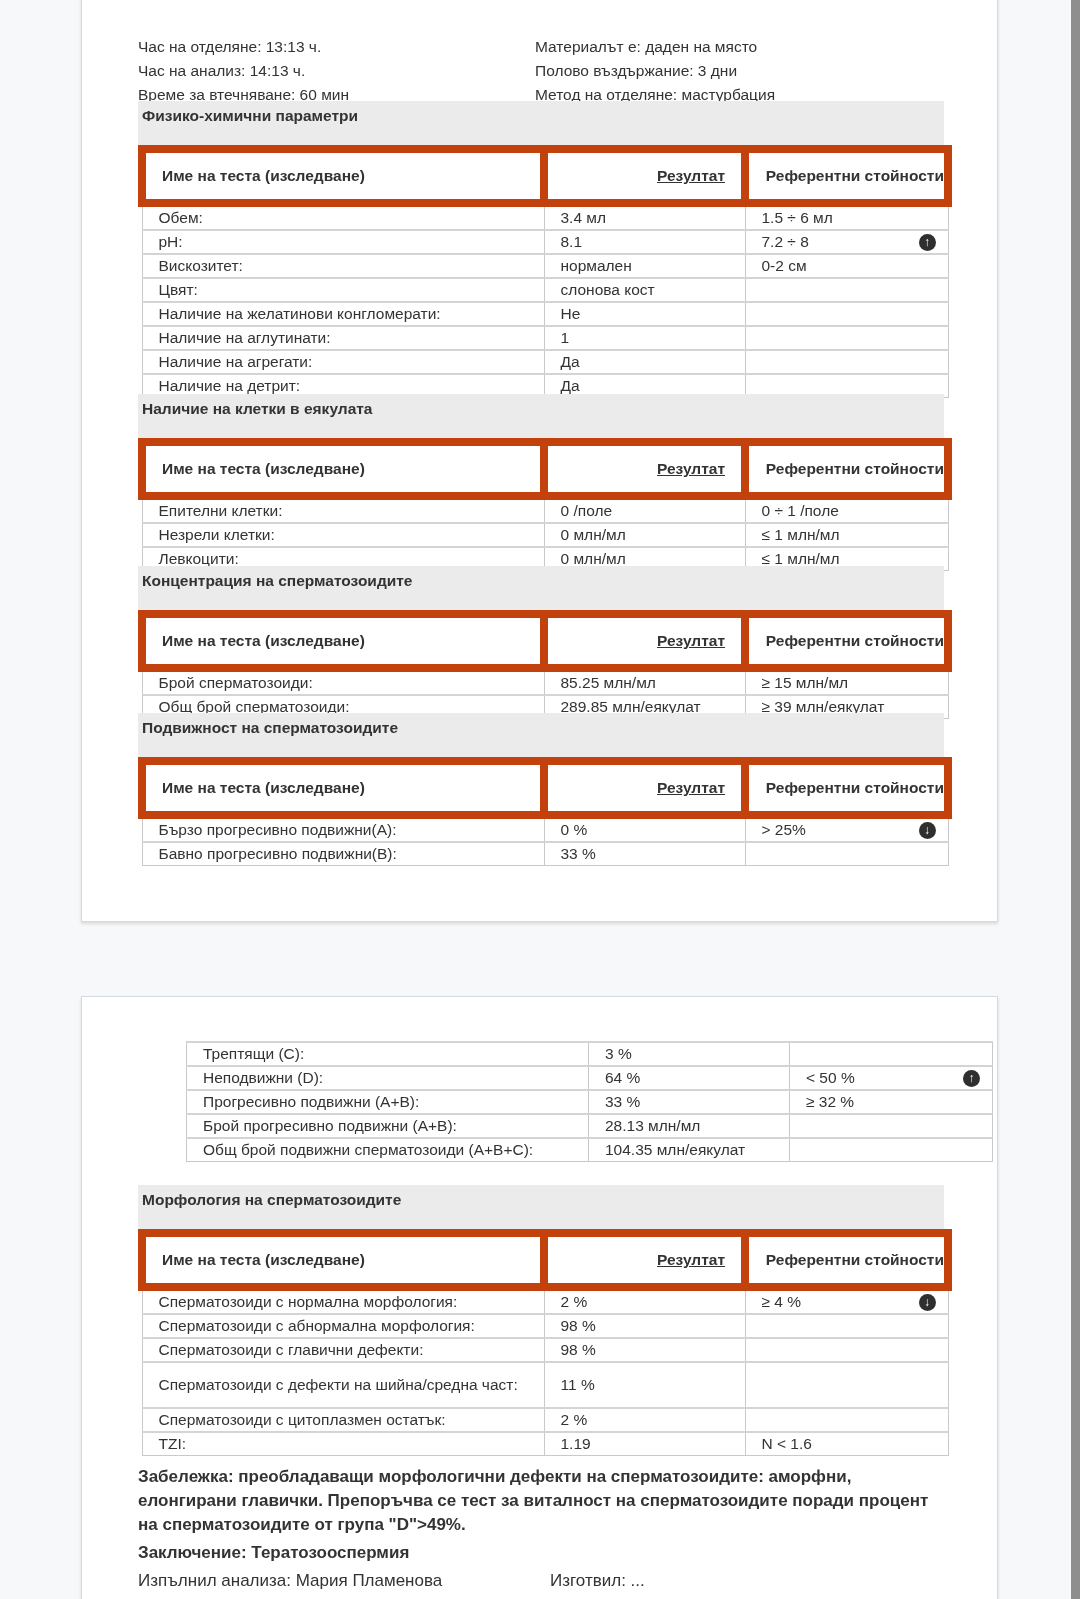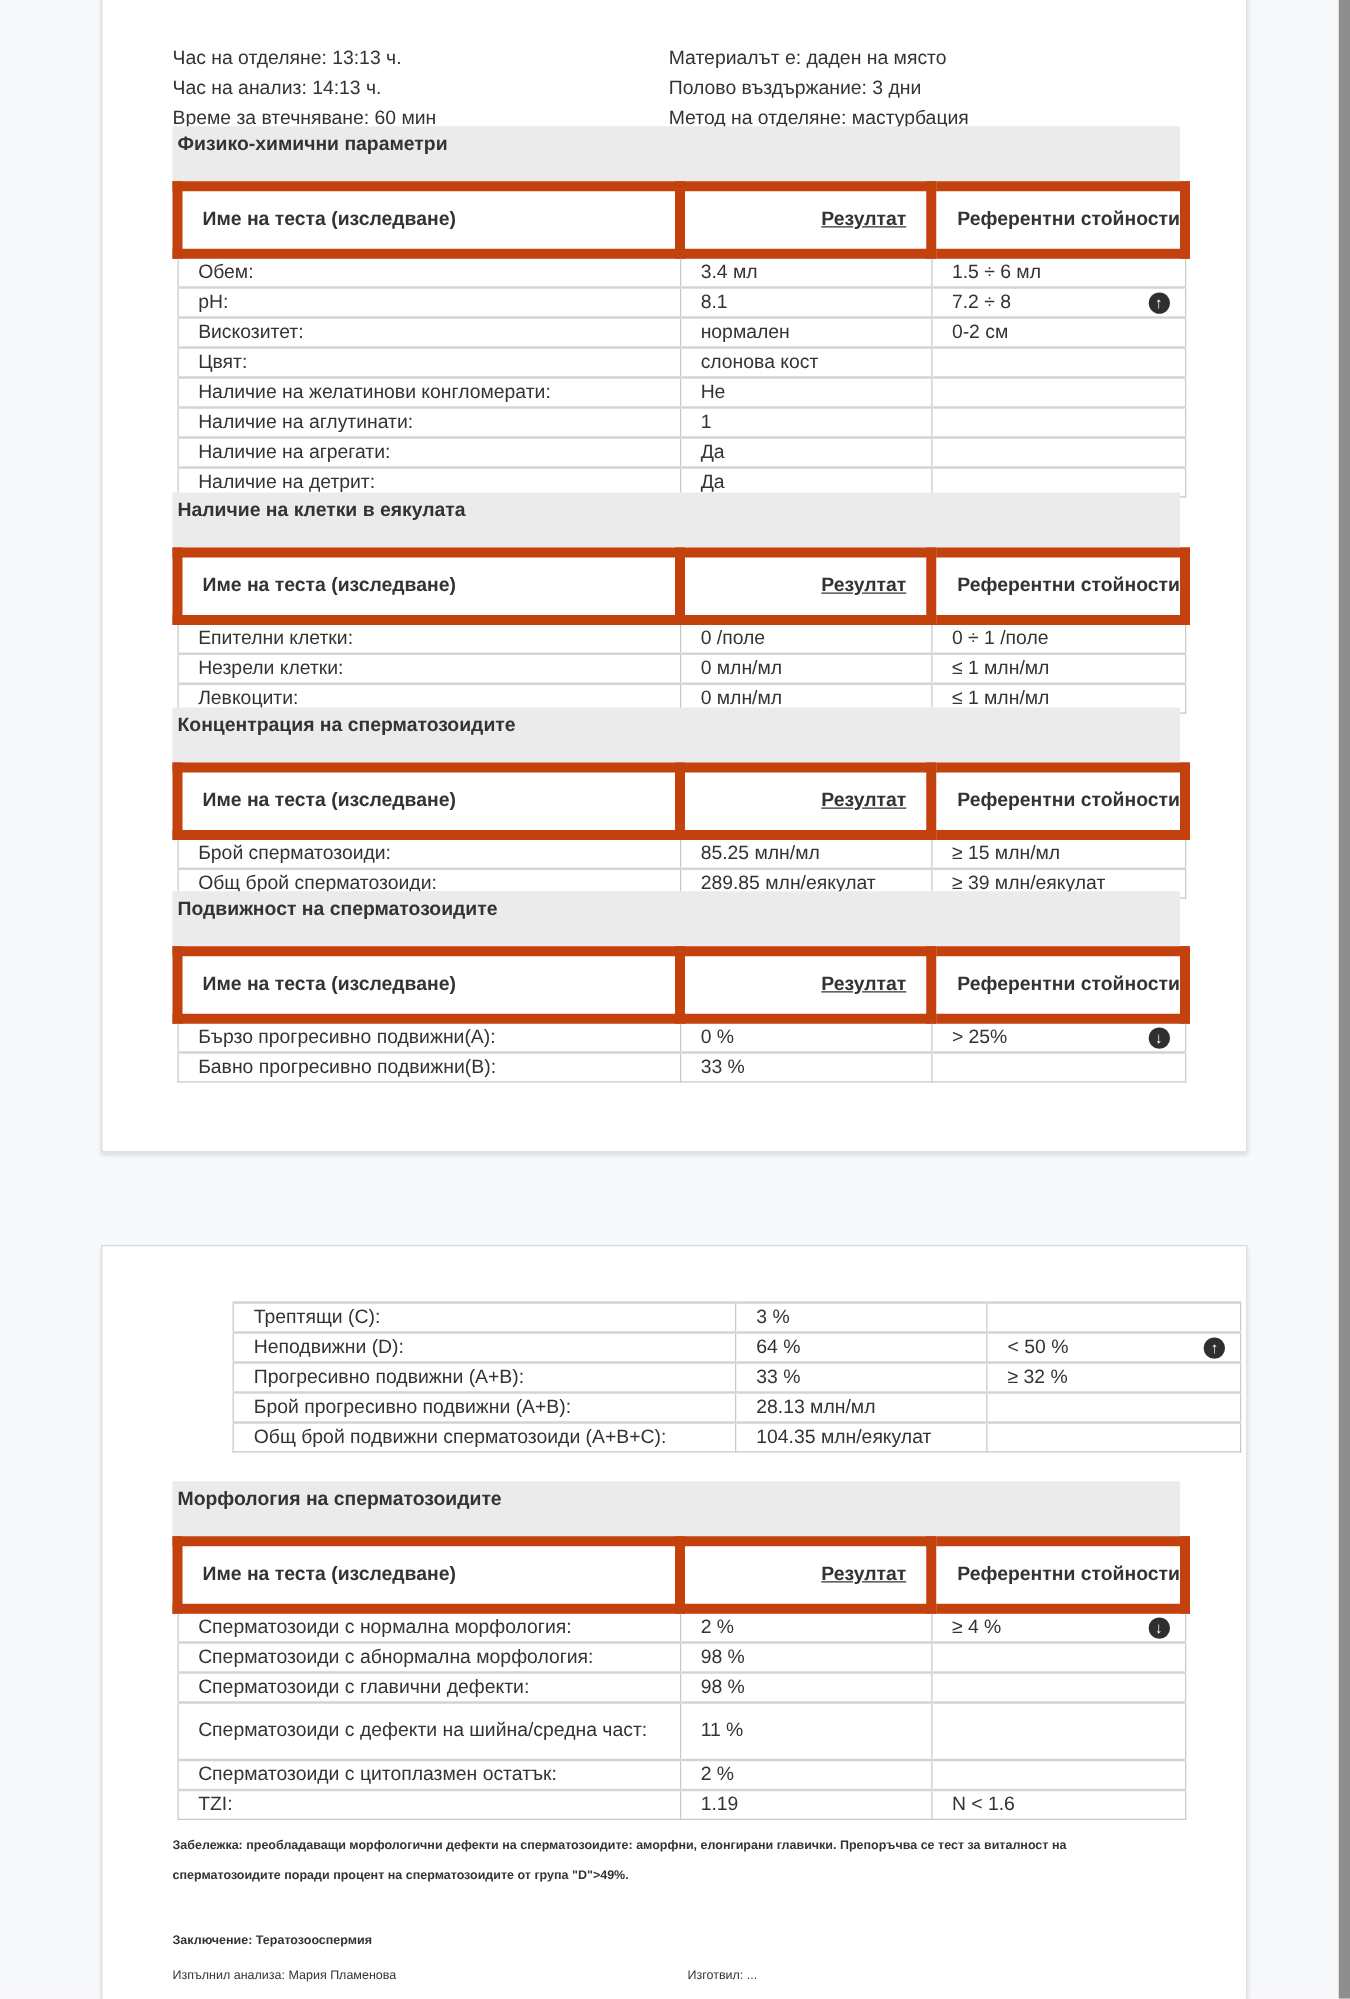--- a/index.html
+++ b/index.html
@@ -47,21 +47,21 @@
     border: 1px solid #c9c9c9; border-top: 2px solid #d4d4d4;
     height: 22px; line-height: 22px; padding: 0 0 0 16px; vertical-align: middle;
   }
   td.ref { position: relative; }
   td.tall { height: 44px; }
   .flag {
     position: absolute; right: 12px; top: 3px; width: 17px; height: 17px;
     border-radius: 50%; background: #2f2f2f; color: #fff;
     font-size: 12px; line-height: 17px; text-align: center; font-weight: bold;
   }
-  .note { position: absolute; left: 56px; width: 800px; font-size: 10px; font-weight: bold; line-height: 24px; color: #333; }
+  .note { position: absolute; left: 56px; width: 800px; font-size: 17px; font-weight: bold; line-height: 24px; color: #333; }
 </style>
 </head>
 <body>
 
 <div class="scrollbar"></div>
 
 <div class="page page1">
   <div class="meta" style="top:54px;">
     <div class="col left">
       <div>Час на отделяне: 13:13 ч.</div>

